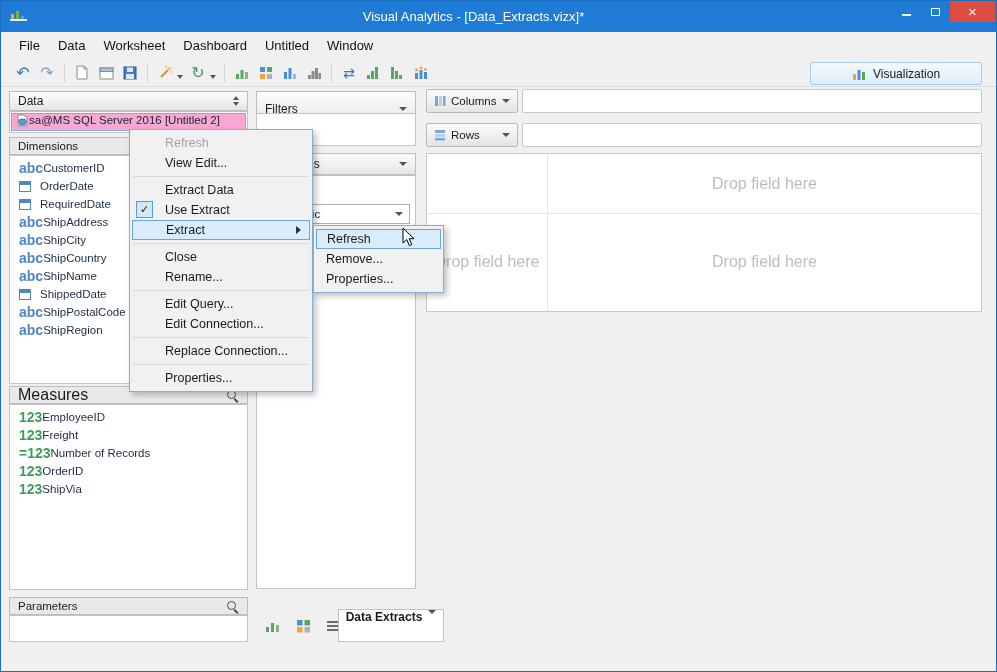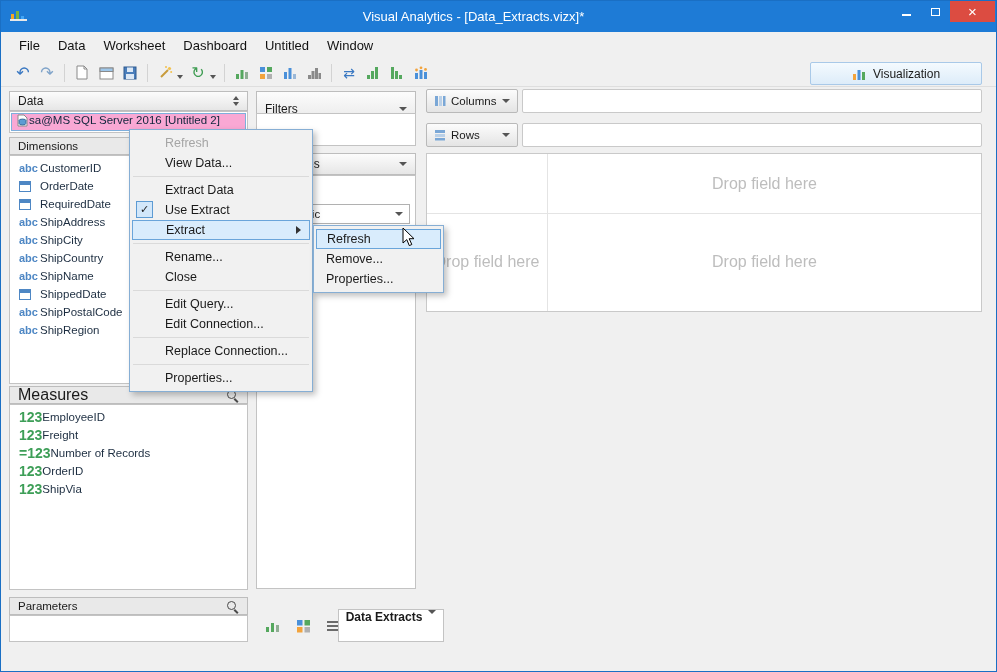--- a/index.html
+++ b/index.html
@@ -36,21 +36,21 @@
   .caret{width:0;height:0;border-left:4px solid transparent;border-right:4px solid transparent;border-top:4px solid #555;margin-left:auto}
 
   
   .updown{margin-left:auto;display:flex;flex-direction:column;gap:2px}
   .updown i{display:block;width:0;height:0;border-left:3.5px solid transparent;border-right:3.5px solid transparent}
   .updown .u{border-bottom:4px solid #555}
   .updown .d{border-top:4px solid #555}
   .source-sel{position:absolute;left:1px;top:1px;right:1px;bottom:1px;background:#f9a8d4;border:1px solid #7eafdc;display:flex;align-items:flex-start;padding:0 4px;font-size:11.5px;color:#10253c;white-space:nowrap;overflow:hidden}
   .fitem{height:18px;display:flex;align-items:center;padding-left:9px;font-size:11.5px;color:#1c2d40;white-space:nowrap}
   .ic{flex:0 0 21px;display:flex;align-items:center}
-  .abc{color:#4e87c4;font-size:11px;font-weight:bold}
+  .abc{color:#4e87c4;font-size:14px;font-weight:bold}
   .num{color:#3d9e57;font-size:14px;font-weight:bold}
   .date-icon{width:12px;height:11px;border:1px solid #4e87c4;background:#fff;position:relative;display:inline-block}
   .date-icon::before{content:"";position:absolute;left:0;right:0;top:0;height:3px;background:#4e87c4}
   .search-icon{position:relative;width:13px;height:13px;display:inline-block;margin-left:auto}
   .search-icon::before{content:"";position:absolute;left:1px;top:1px;width:7px;height:7px;border:1.5px solid #4a4a4a;border-radius:50%}
   .search-icon::after{content:"";position:absolute;left:9px;top:9px;width:5px;height:2px;background:#4a4a4a;transform:rotate(45deg);transform-origin:0 0}
 
   
   .shelf-btn{position:absolute;height:24px;background:linear-gradient(#fcfcfc,#e4e4e4);border:1px solid #b9b9b9;border-radius:2px;display:flex;align-items:center;gap:5px;padding:0 7px;font-size:11.5px;color:#1a1a1a}
   .shelf-area{position:absolute;height:24px;background:#fff;border:1px solid #c9c9c9;border-radius:2px}
@@ -421,34 +421,34 @@
         <i></i>
       </span>
     <span class="sheet-tab">
       <span>Data Extracts</span>
       <span class="caret" style="margin-left:0"></span>
     </span>
   </div>
 
   <div class="ctx">
     <div class="mi dis"><span>Refresh</span></div>
-    <div class="mi"><span>View Data...</span></div>
+    <div class="mi"><span>View Edit...</span></div>
     <div class="msep"></div>
     <div class="mi"><span>Extract Data</span></div>
     <div class="mi">
       <span class="check">✓</span>
       <span>Use Extract</span>
     </div>
     <div class="mi sel">
       <span>Extract</span>
       <span class="subarrow"></span>
     </div>
     <div class="msep"></div>
+    <div class="mi"><span>Close</span></div>
     <div class="mi"><span>Rename...</span></div>
-    <div class="mi"><span>Close</span></div>
     <div class="msep"></div>
     <div class="mi"><span>Edit Query...</span></div>
     <div class="mi"><span>Edit Connection...</span></div>
     <div class="msep"></div>
     <div class="mi"><span>Replace Connection...</span></div>
     <div class="msep"></div>
     <div class="mi"><span>Properties...</span></div>
   </div>
 
   <div class="submenu">

